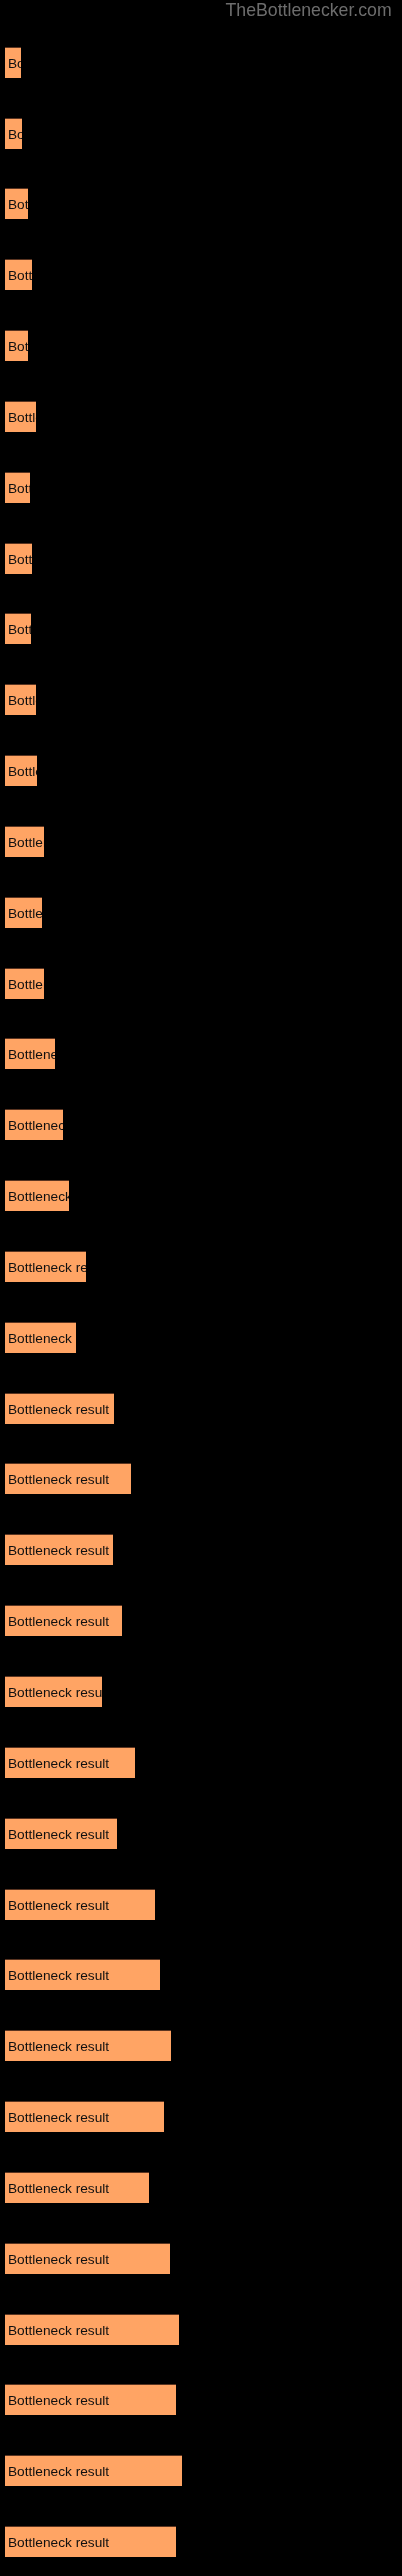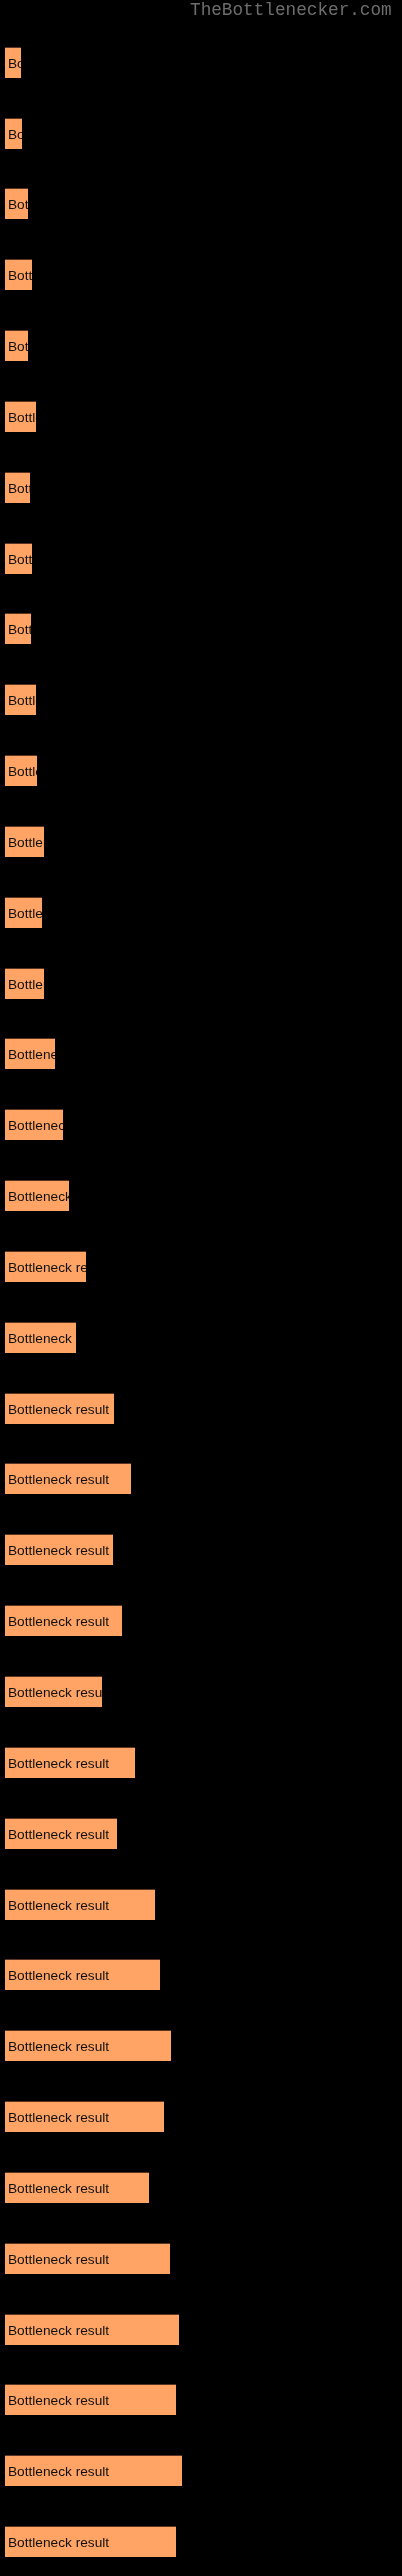--- a/index.html
+++ b/index.html
@@ -21,21 +21,20 @@
   #watermark{
     position:absolute;
     right:11.3px;
     top:0.8px;
     font-size:17.7px;
     line-height:19.3px;
     color:#6d6d6d;
     letter-spacing:0px;
     white-space:nowrap;
     user-select:none;
-    font-family:Liberation Mono, monospace;
   }
   #bars-layer{
     position:absolute;
     left:0;
     top:0;
     width:403px;
     height:2576px;
   }
   .bar-row{
     position:absolute;

